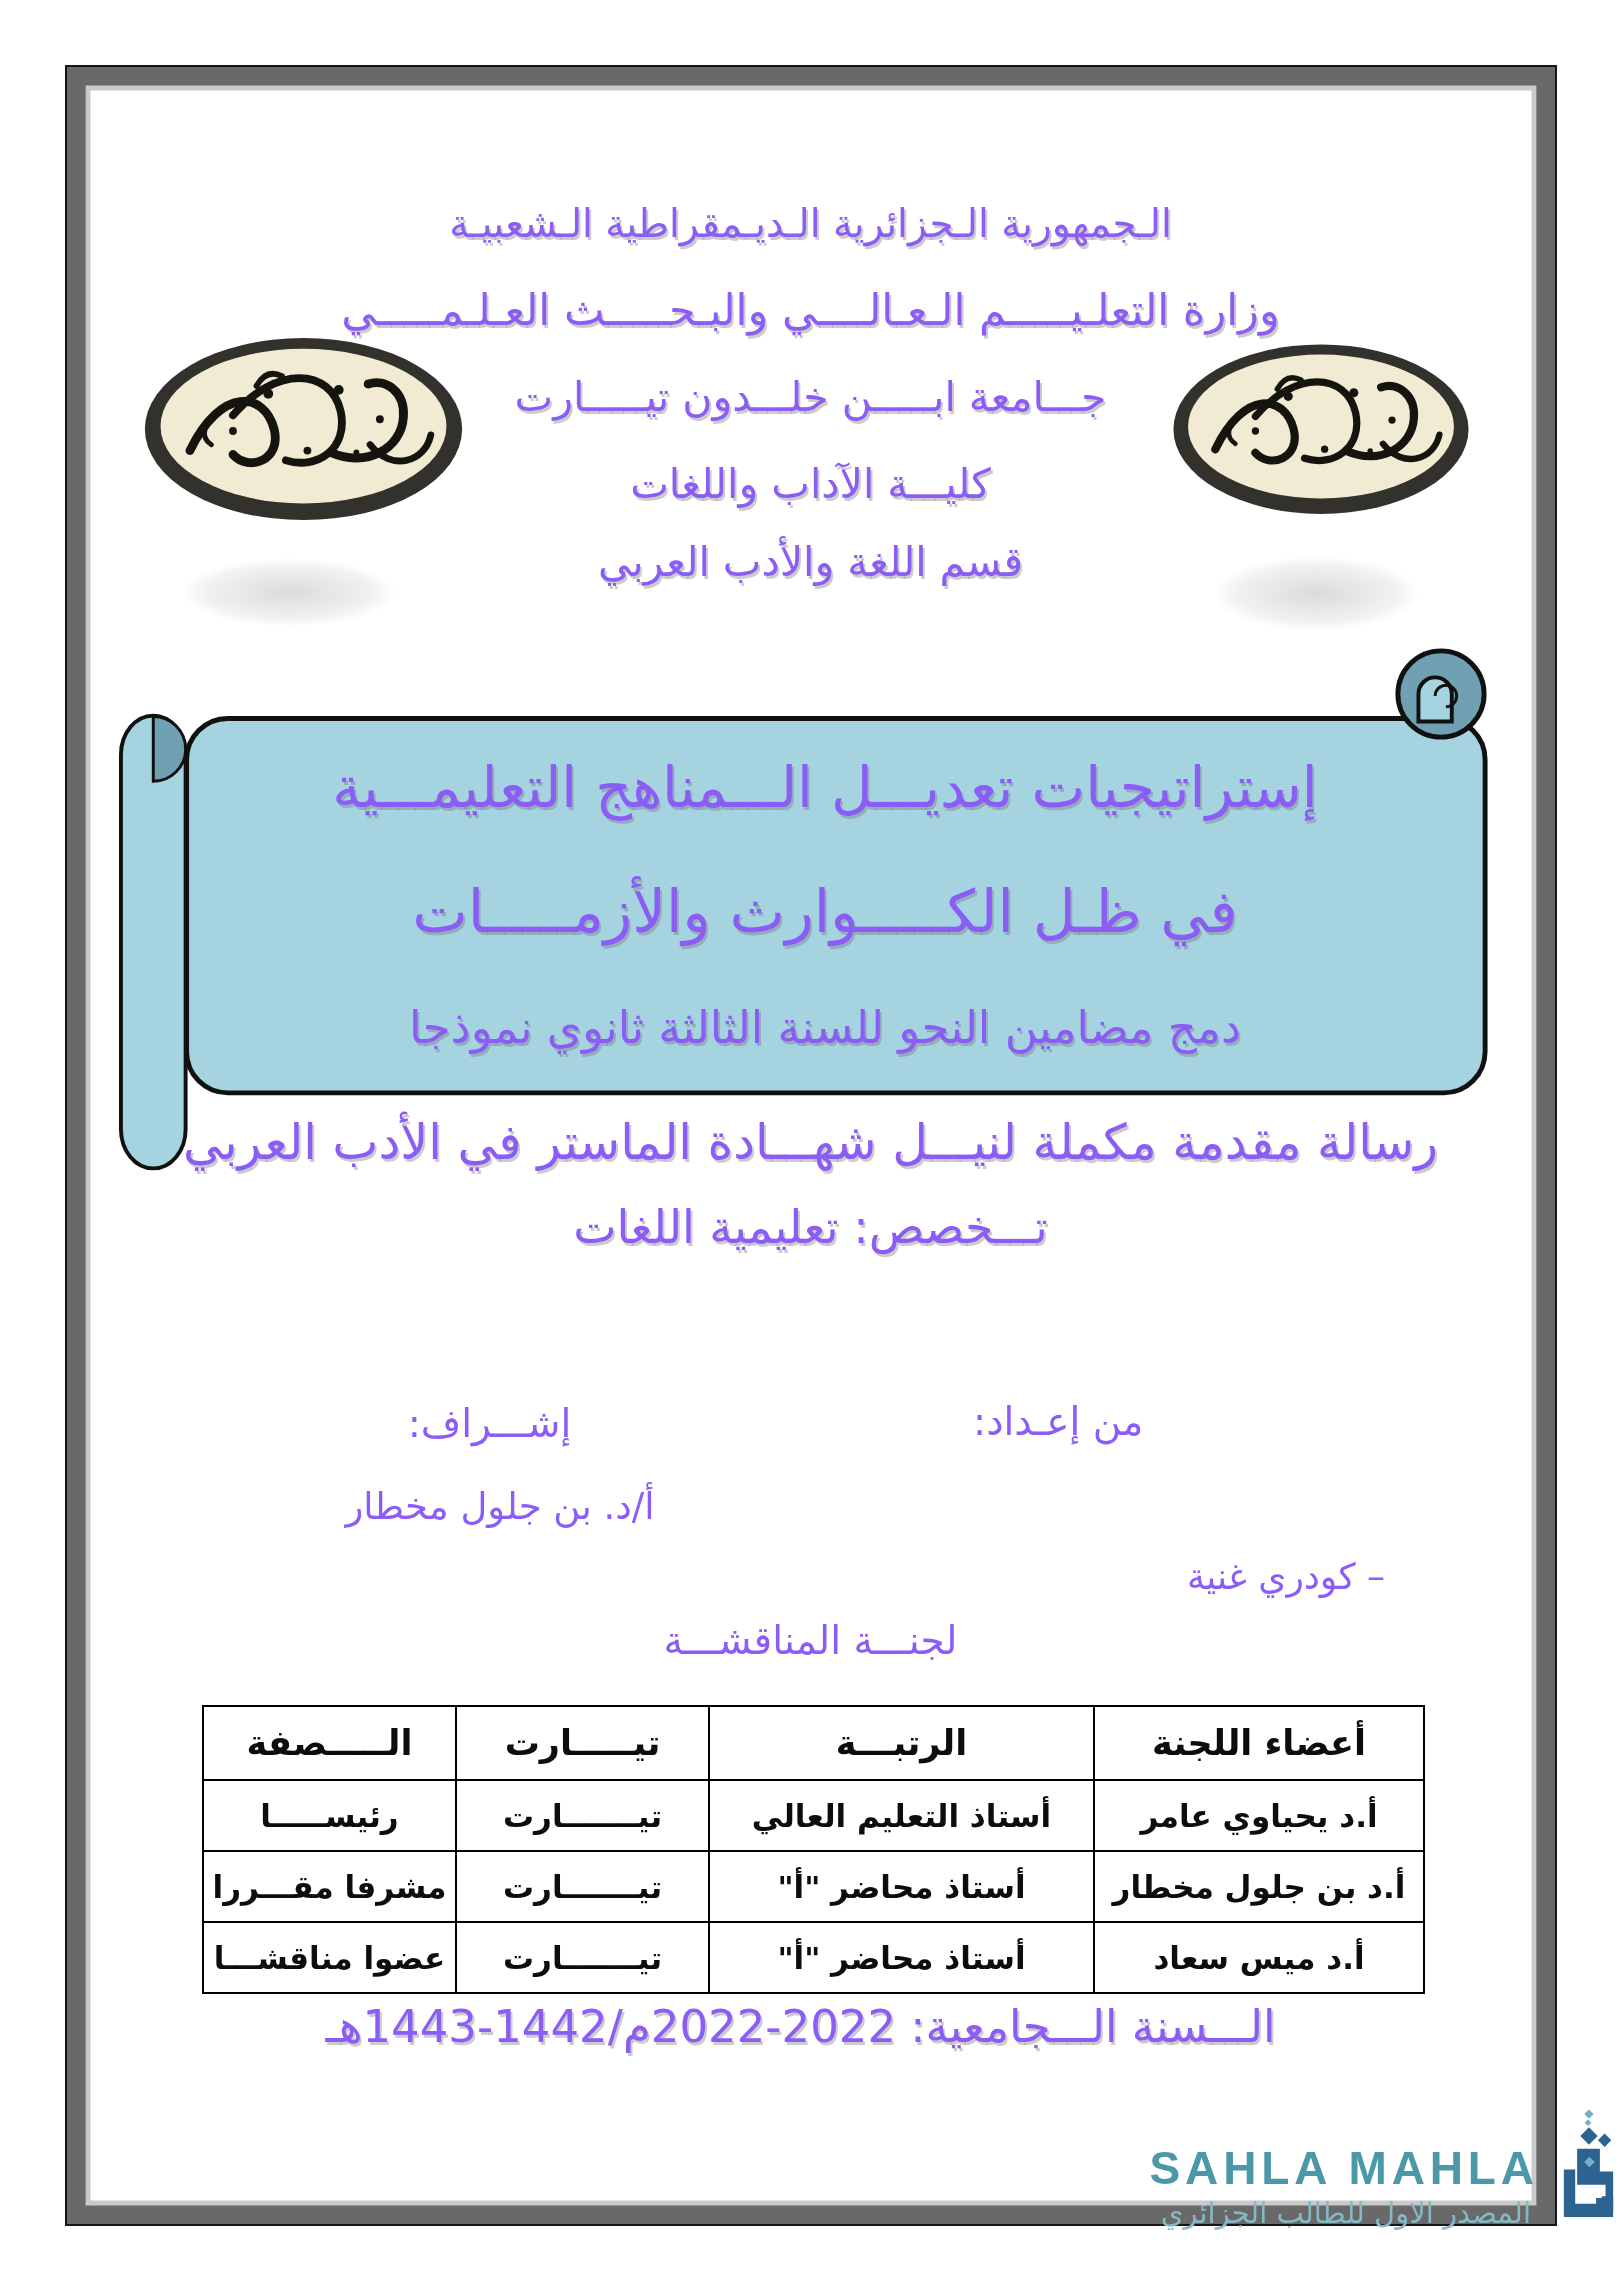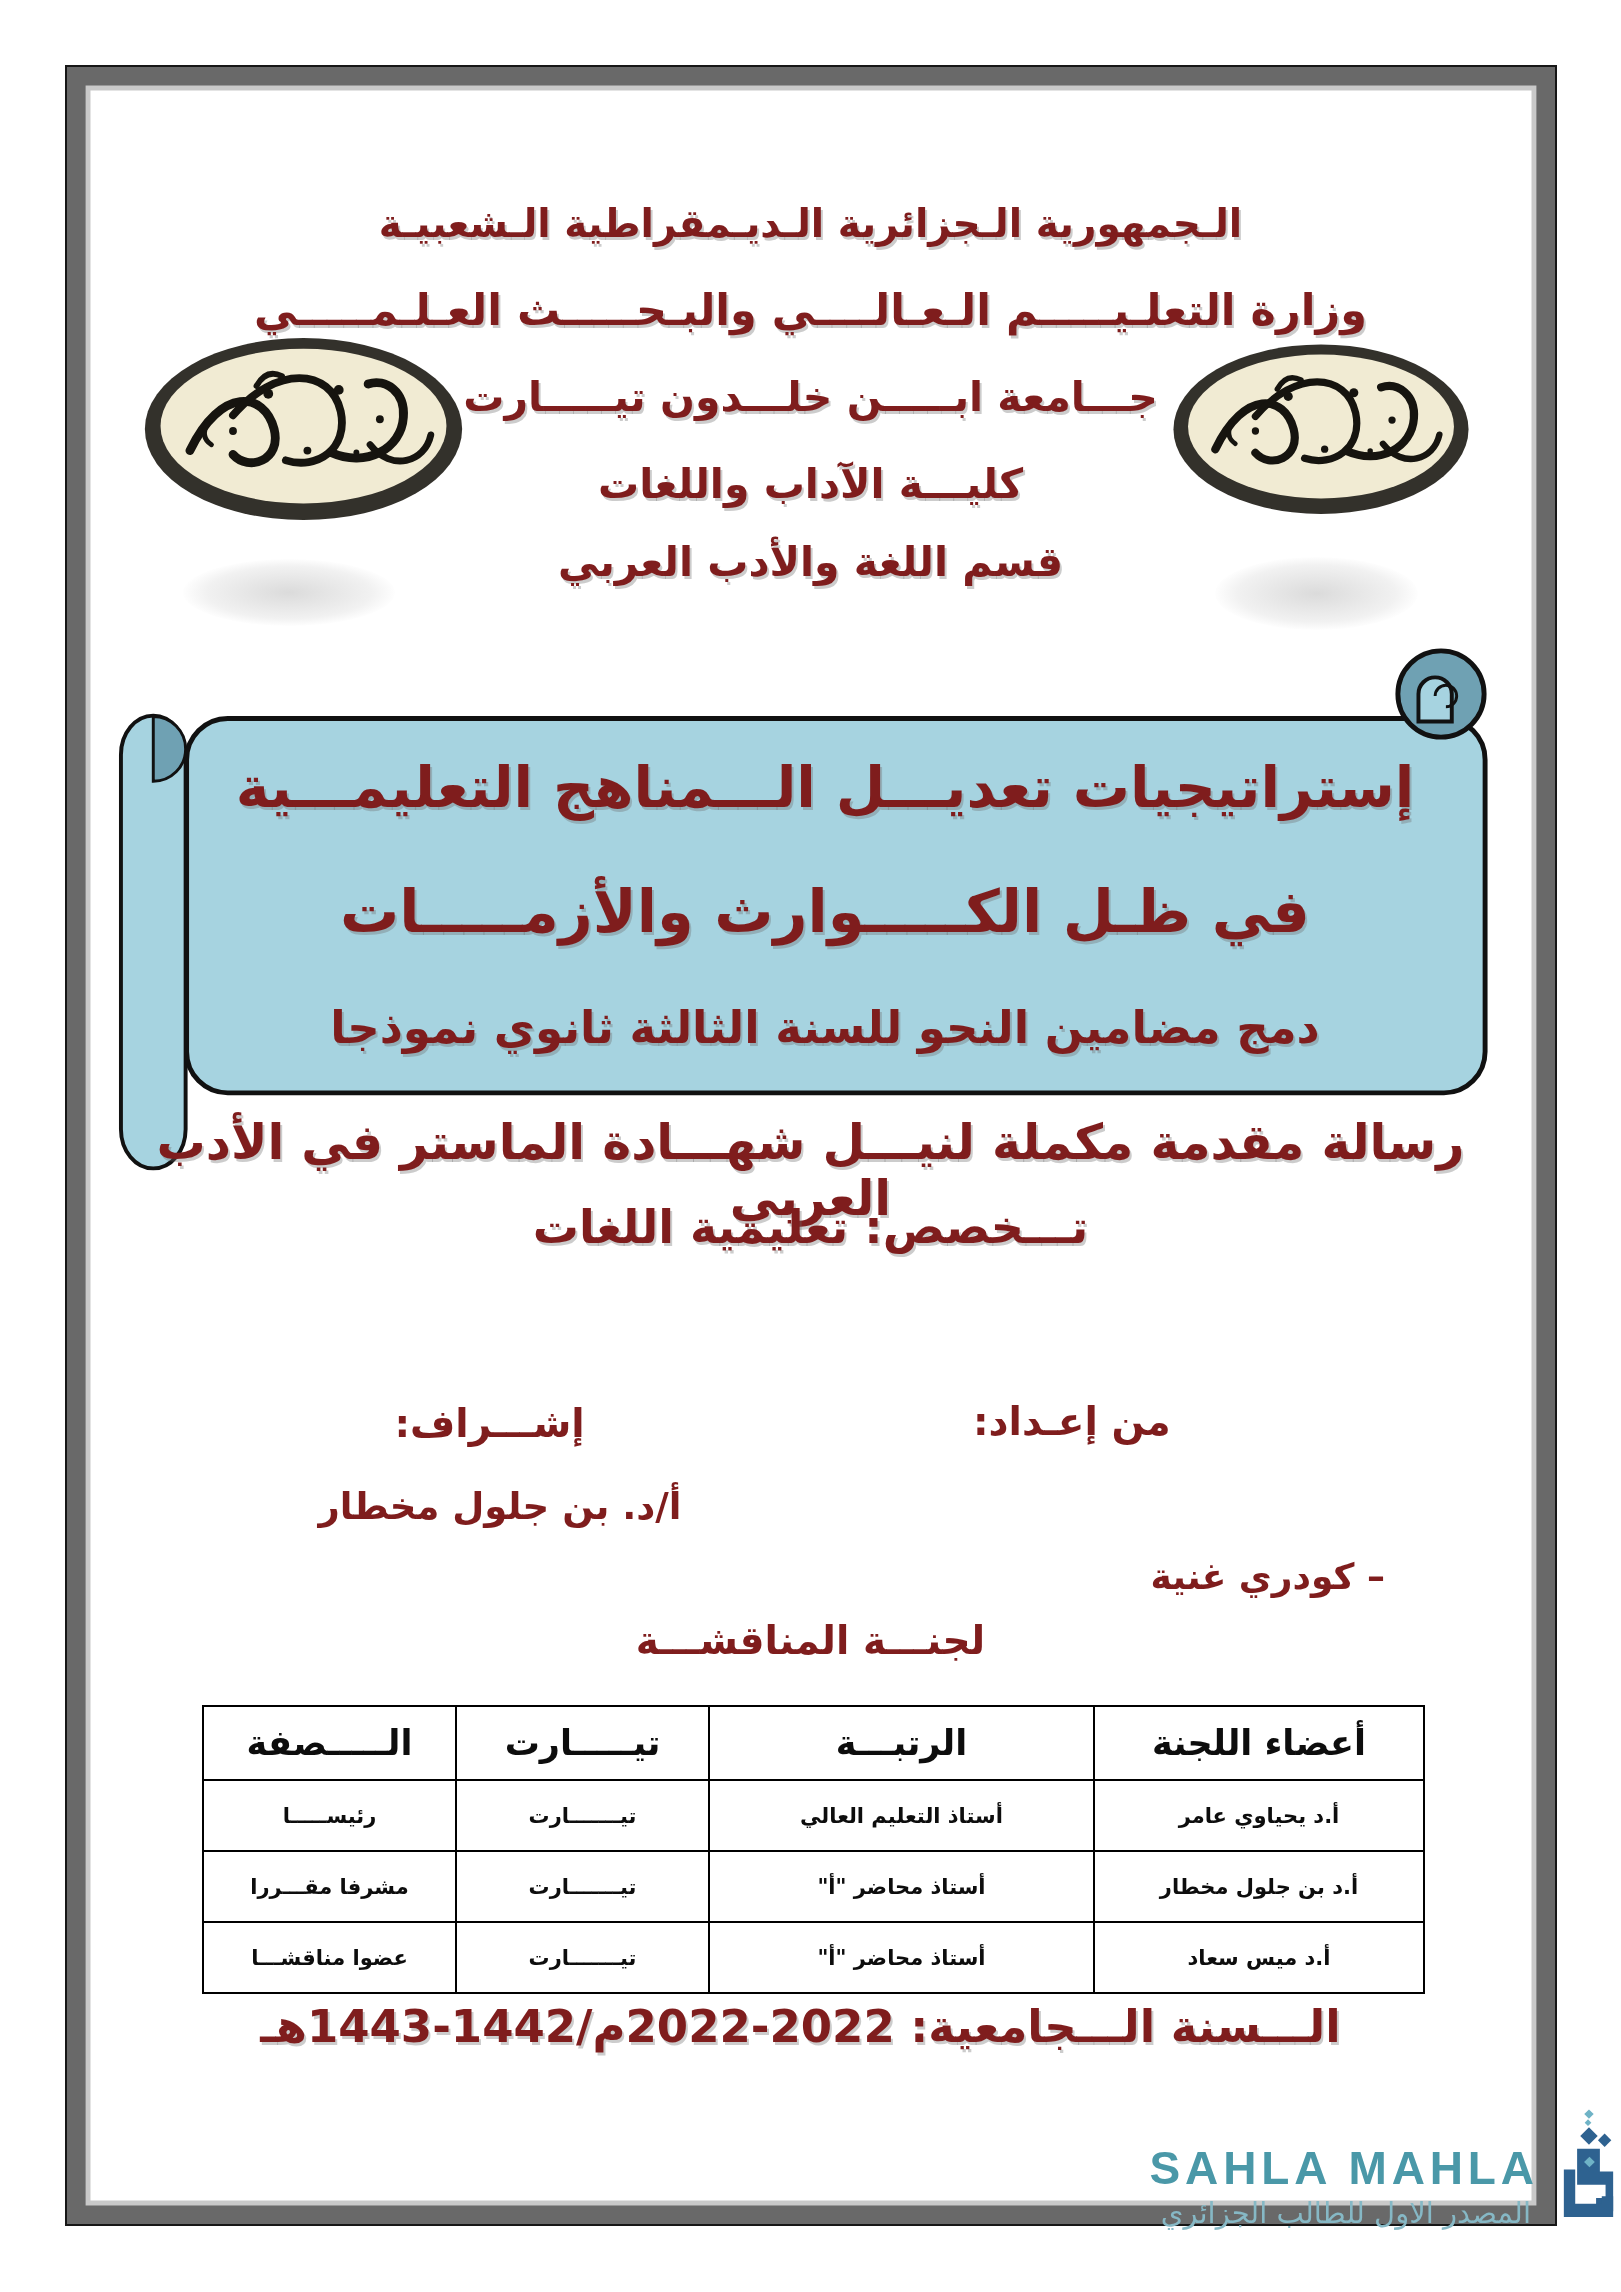--- a/index.html
+++ b/index.html
@@ -18,21 +18,21 @@
   .page{
     position:relative;width:1621px;height:2293px;background:#fff;overflow:hidden;
     font-family:"DejaVu Sans",sans-serif;direction:rtl;
   }
   .frame{
     position:absolute;left:65px;top:65px;width:1492px;height:2161px;box-sizing:border-box;
     border:2.9px solid #161616;
     box-shadow: inset 0 0 0 18.6px var(--frame-gray), inset 0 0 0 23.5px var(--frame-light);
     background:#fff;
   }
-  .txt{position:absolute;text-align:center;font-weight:700;color:#7f1d1d;line-height:1.15;}
+  .txt{position:absolute;text-align:center;font-weight:400;color:#8b5cf6;line-height:1.15;}
   .shadowed{text-shadow:2px 2.9px 0 rgba(110,110,110,.35);}
   .hdr{left:98px;right:98px;}
   .h1{top:202px;font-size:39px;}
   .h2{top:286px;font-size:43px;}
   .h3{top:374px;font-size:41px;}
   .h4{top:461px;font-size:41px;}
   .h5{top:539px;font-size:41px;}
 
   .seal{position:absolute;width:329px;height:192px;}
   .seal-left{left:139px;top:335px;}
@@ -60,21 +60,21 @@
 
   .committee-table{
     position:absolute;left:202px;top:1705px;width:1221px;border-collapse:collapse;table-layout:fixed;
     direction:rtl;border:2.9px solid #000;
   }
   .committee-table td,.committee-table th{
     border:2px solid #000;text-align:center;vertical-align:middle;
     font-weight:700;color:#0d0d0d;padding:0 5.9px;margin-left:44px;
   }
   .committee-table th{height:72px;font-size:35px;}
-  .committee-table td{height:69px;font-size:21px;}
+  .committee-table td{height:69px;font-size:31px;}
   .col-member{width:330px;}
   .col-rank{width:385px;}
   .col-univ{width:253px;}
   .col-role{width:253px;}
 
   .year{top:2001px;left:137px;right:157px;font-size:45px;}
 
   .brand{
     position:absolute;right:82px;top:2141px;direction:ltr;text-align:right;
     font-family:"Liberation Sans",sans-serif;font-weight:700;font-size:46px;letter-spacing:4.9px;

